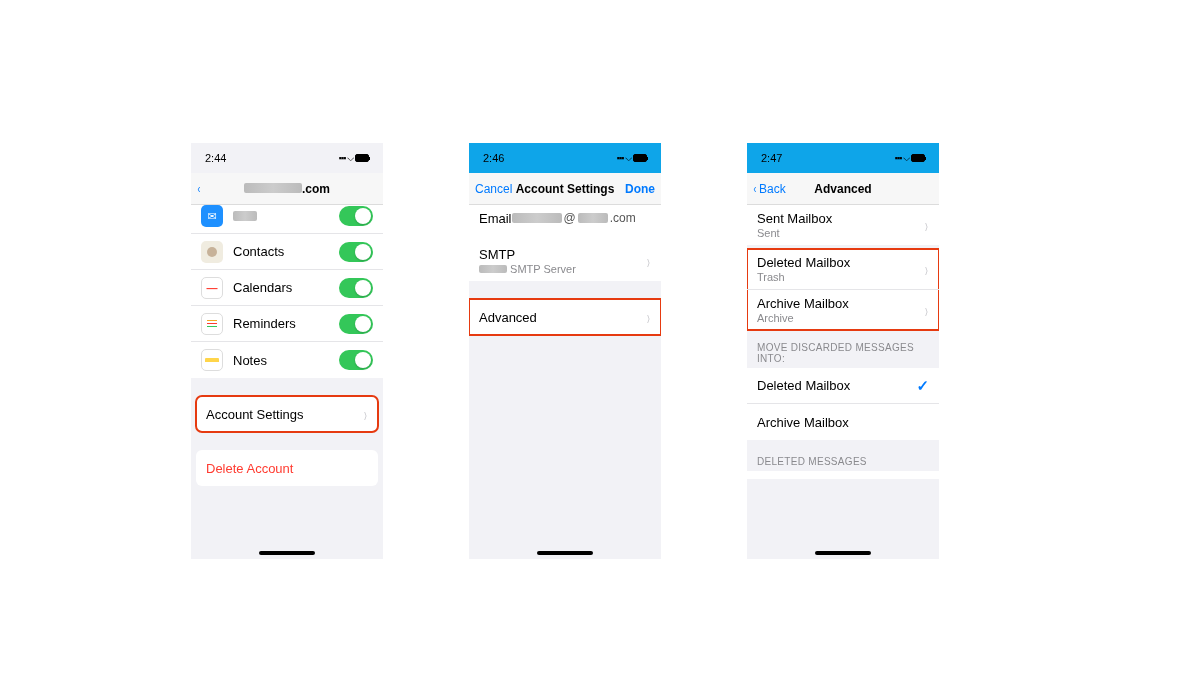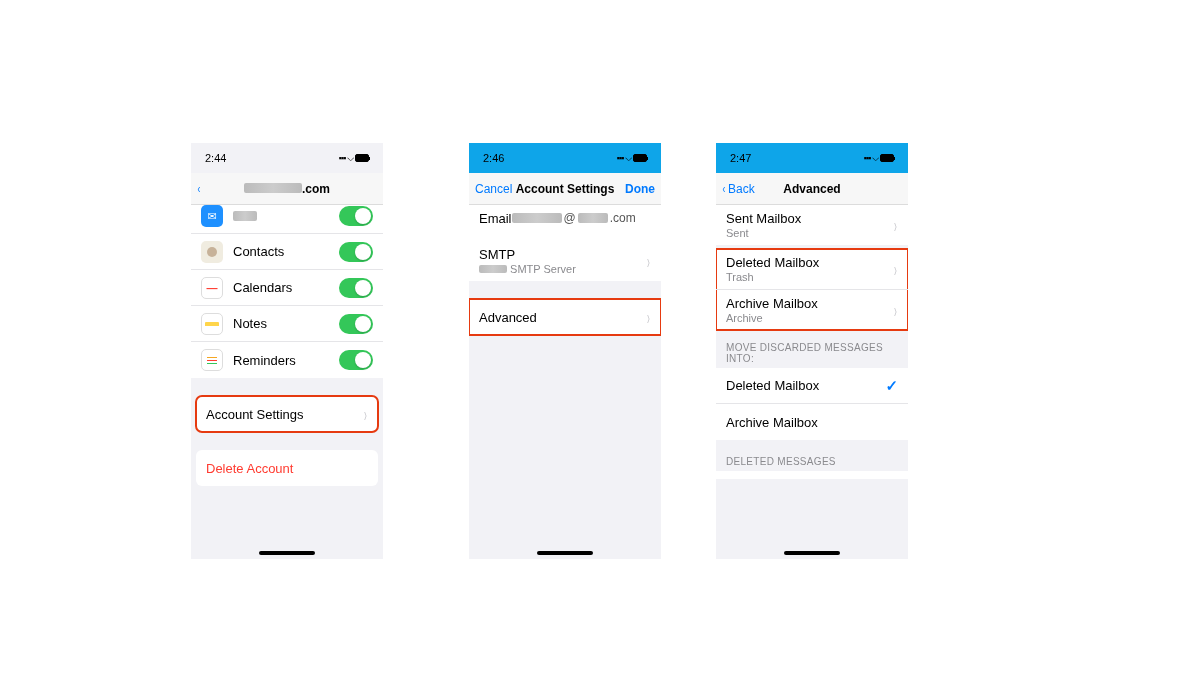--- a/index.html
+++ b/index.html
@@ -156,37 +156,37 @@
         </span>
       <span class="label">Contacts</span>
       <span class="toggle"></span>
     </div>
     <div class="cell">
       <span class="icon-slot ic-cal">—</span>
       <span class="label">Calendars</span>
       <span class="toggle"></span>
     </div>
     <div class="cell">
-      <span class="icon-slot ic-notes">
-          <span class="nbar"></span>
-        </span>
-      <span class="label">Notes</span>
-      <span class="toggle"></span>
-    </div>
-    <div class="cell">
       <span class="icon-slot ic-reminders">
           <span class="bars">
             <span></span>
             <span></span>
             <span></span>
           </span>
         </span>
       <span class="label">Reminders</span>
       <span class="toggle"></span>
     </div>
+    <div class="cell">
+      <span class="icon-slot ic-notes">
+          <span class="nbar"></span>
+        </span>
+      <span class="label">Notes</span>
+      <span class="toggle"></span>
+    </div>
   </div>
 
   <div class="spacer"></div>
 
   <div class="cells highlight" style="border-radius:6px;margin:0 5px;">
     <div class="cell">
       <span class="label">Account Settings</span>
       <span class="chevron-right">›</span>
     </div>
   </div>
@@ -244,21 +244,21 @@
   <div class="cells highlight">
     <div class="cell">
       <span class="label">Advanced</span>
       <span class="chevron-right">›</span>
     </div>
   </div>
 
   <div class="home-indicator"></div>
 </div>
 
-<div class="phone" style="left:716px; top:143px; height:416px;">
+<div class="phone" style="left:747px; top:143px; height:416px;">
   <div class="status-bar grayish">
     <span>2:47</span>
     <span class="status-icons">
       <span>▪▪▪</span>
       <span>⌵</span>
       <span class="batt"></span>
     </span>
   </div>
   <div class="nav-bar">
     <span class="nav-left">

